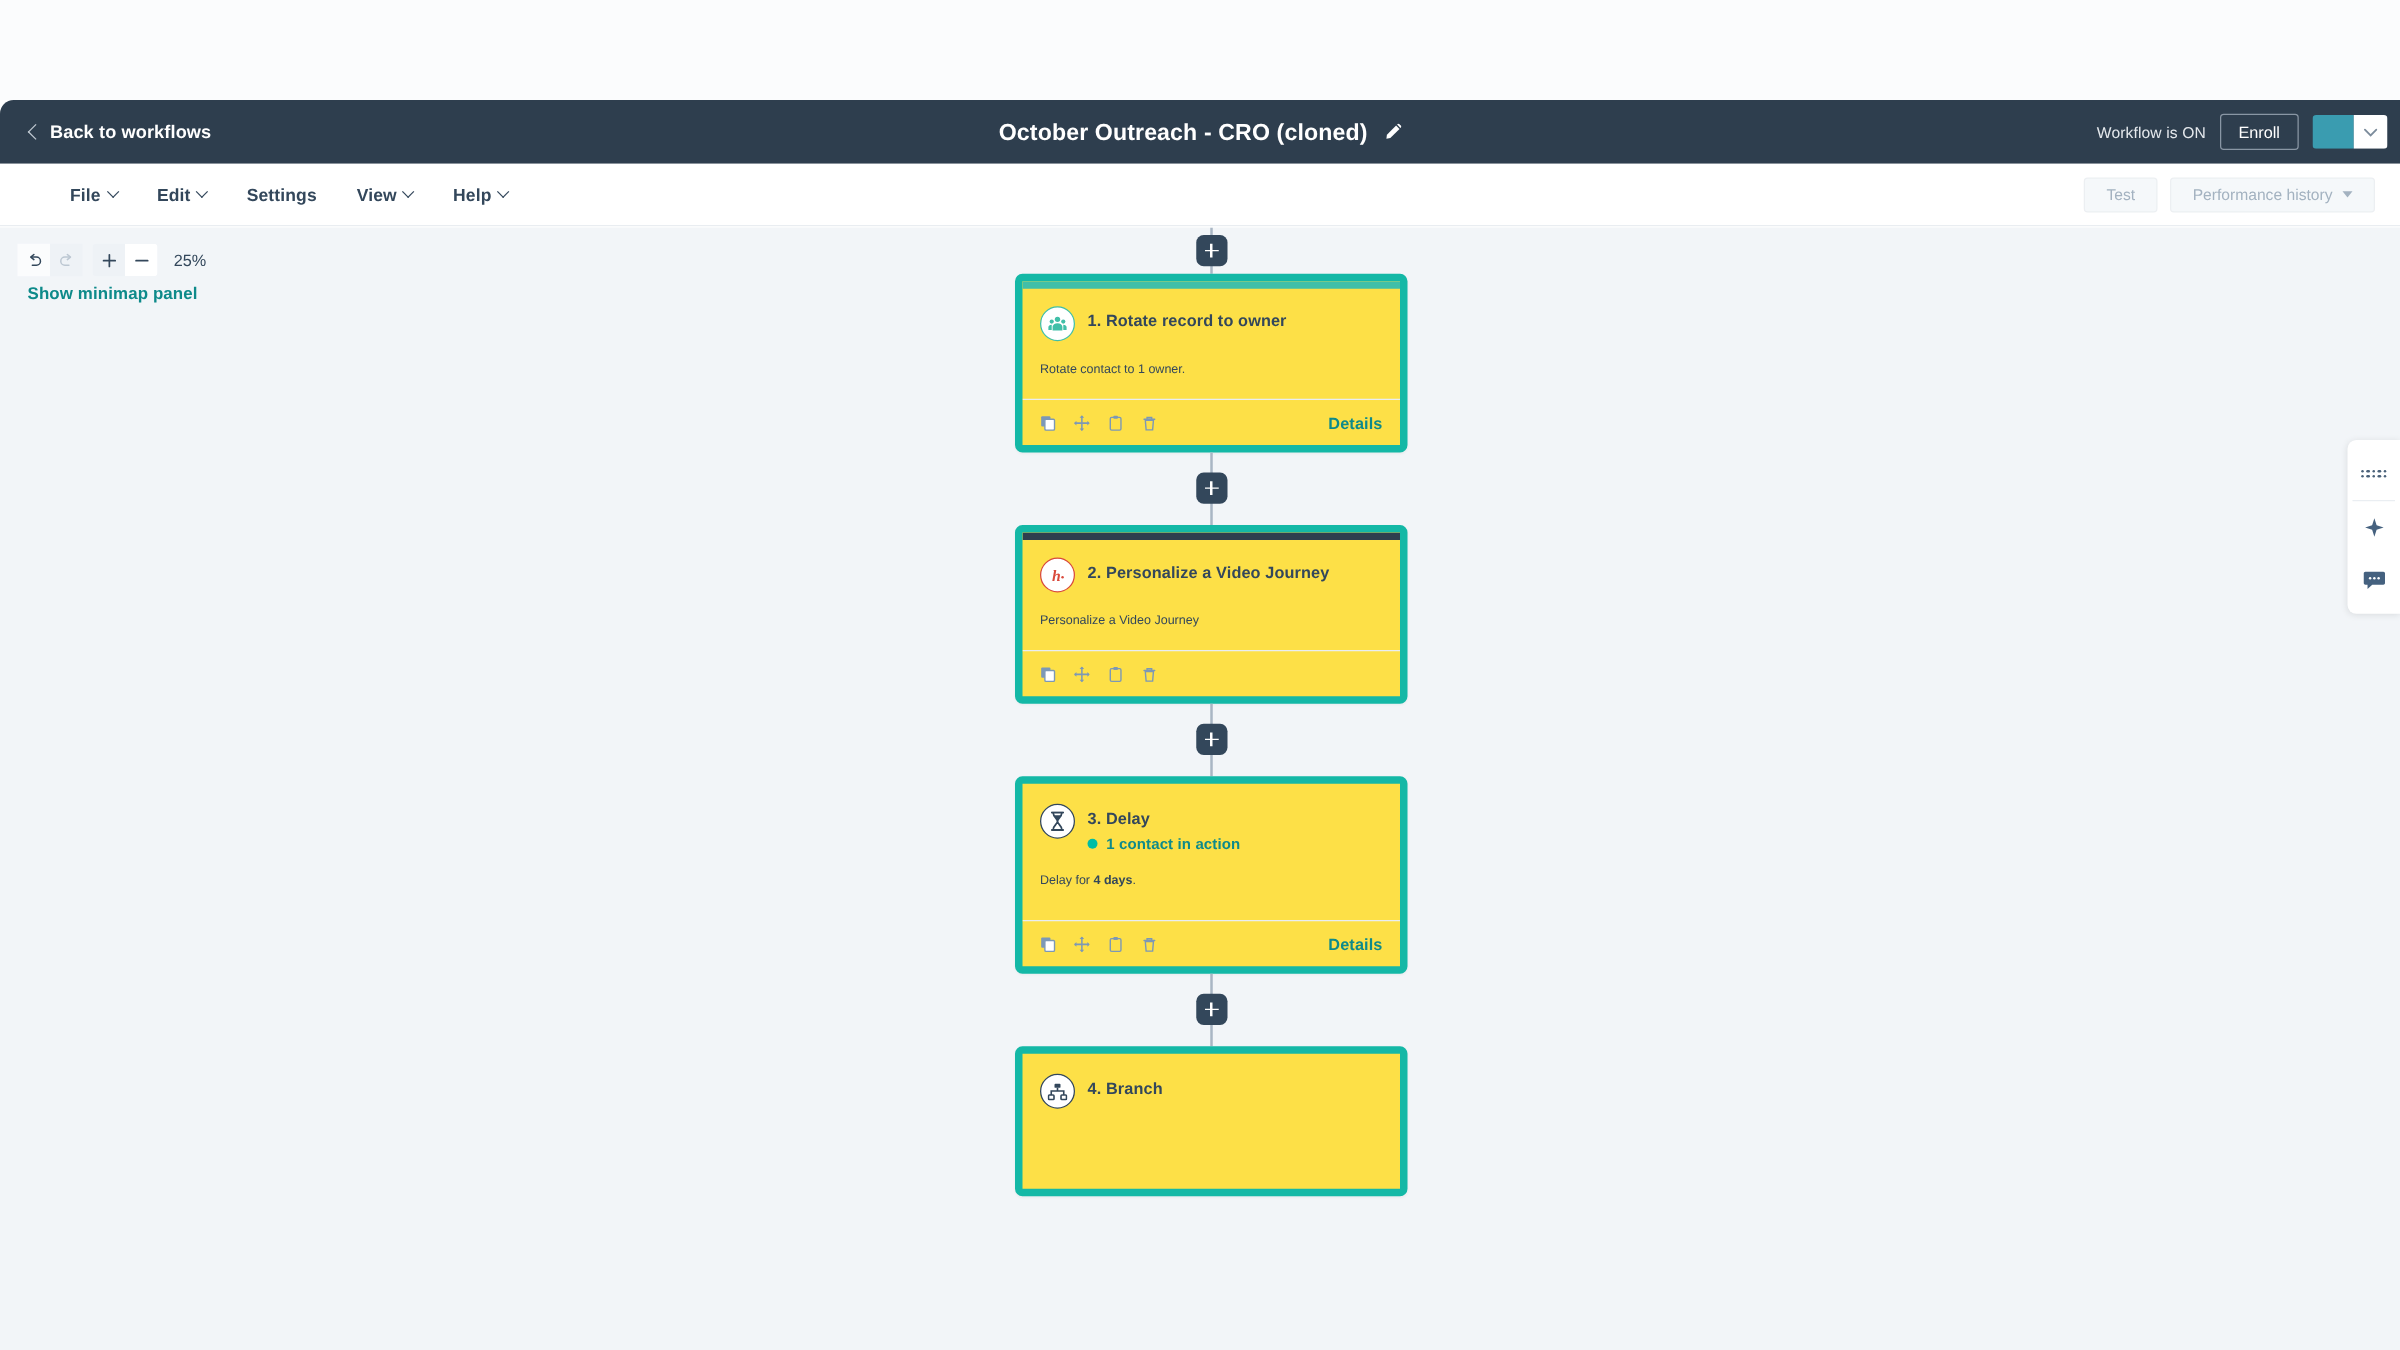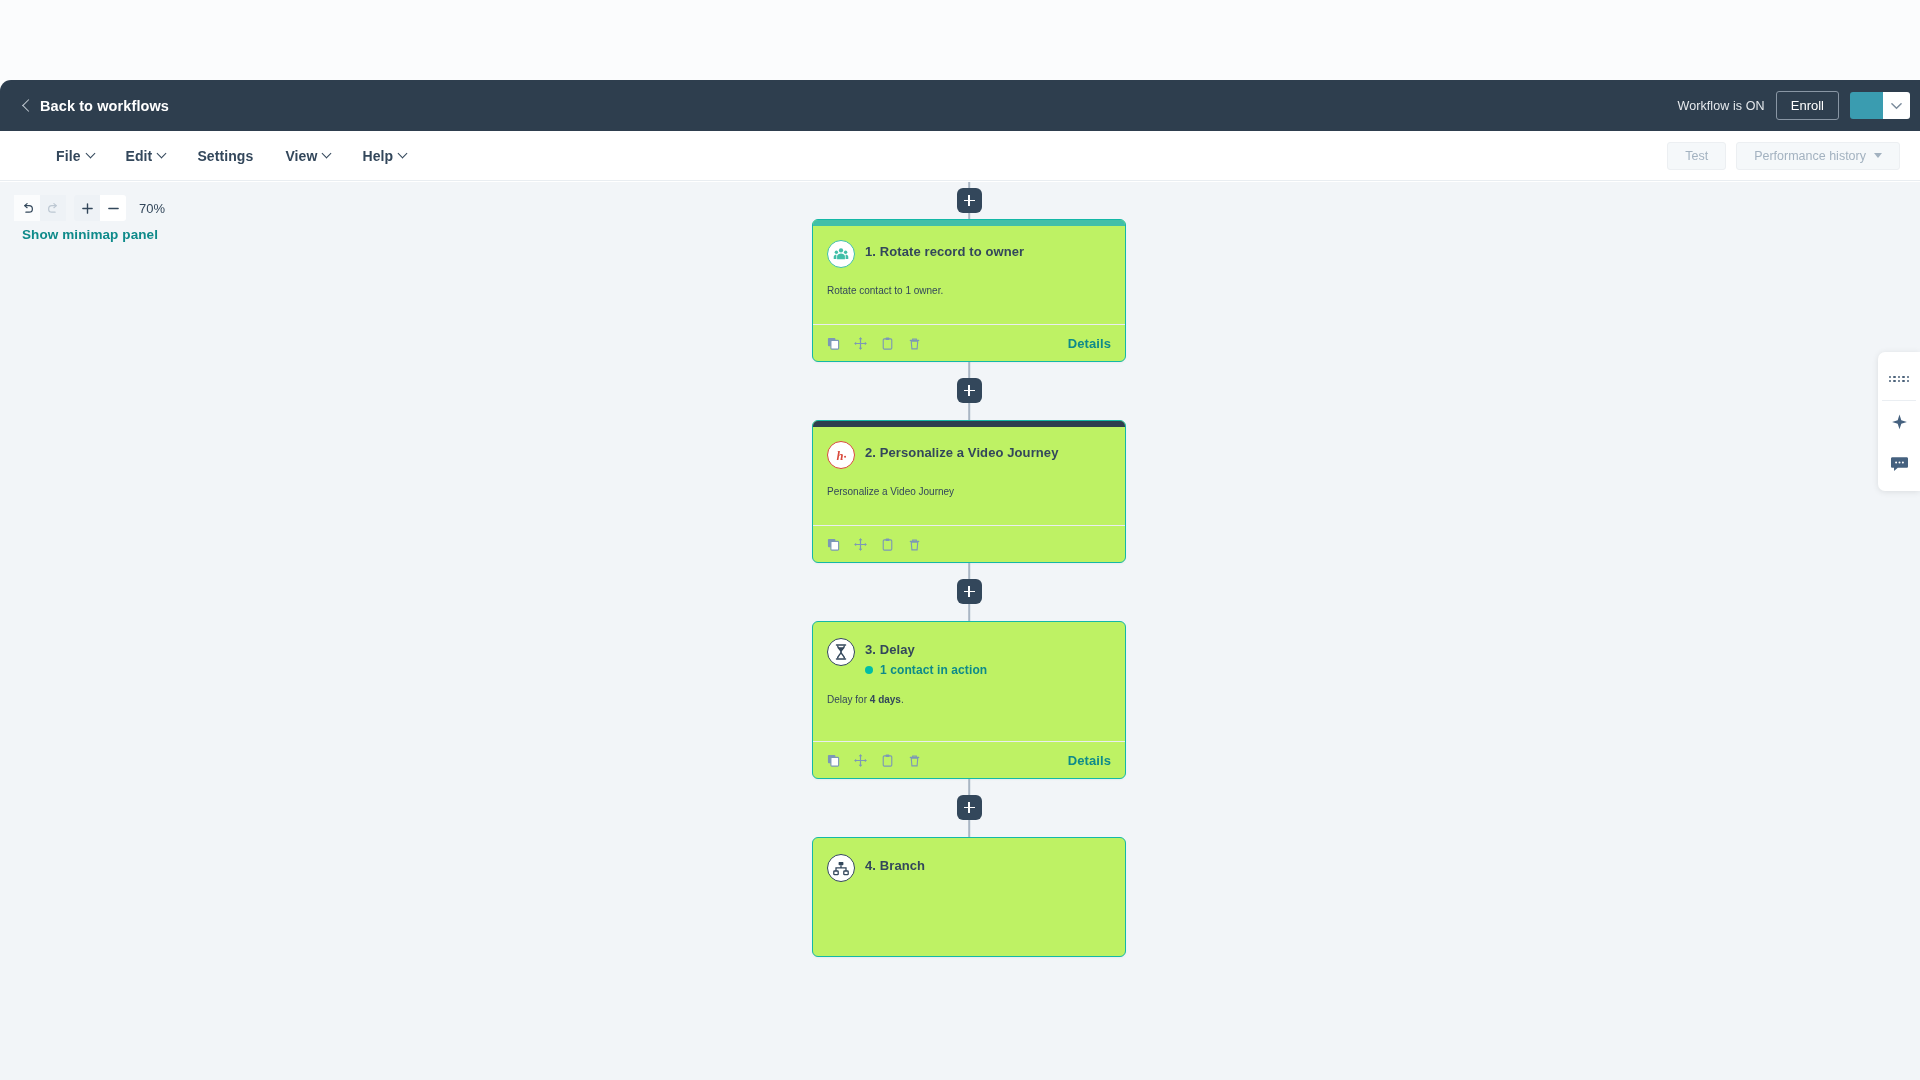--- a/index.html
+++ b/index.html
@@ -277,22 +277,22 @@
     position: absolute;
     background: #ffffff;
   }
   .plus-btn::before { width: 11px; height: 1.8px; }
   .plus-btn::after  { width: 1.8px; height: 11px; }
 
   
   .card {
     position: relative;
     width: 314px;
-    background: #bef264;
-    border: 1px solid #14b8a6;
+    background: #fde047;
+    border: 6px solid #14b8a6;
     border-radius: 6px;
     box-shadow: 0 1px 2px rgba(0,0,0,0.04);
     overflow: hidden;
   }
   .card-topbar { height: 6px; width: 100%; }
   .card-body { padding: 14px 14px 0 14px; }
   .card-head {
     display: flex;
     align-items: flex-start;
     gap: 10px;
@@ -406,20 +406,29 @@
 
   <div class="top-strip"></div>
 
   <div class="app-header">
 
     <div class="back-link">
       <span class="chev-left"></span>
       <span>Back to workflows</span>
     </div>
 
+    <div class="header-center">
+      <span class="wf-title">October Outreach - CRO (cloned)</span>
+      <span class="pencil-btn">
+        <svg width="14" height="14" viewBox="0 0 16 16">
+          <path d="M11.3 1.6l3.1 3.1-8.4 8.4-3.6.5.5-3.6z" fill="#ffffff"></path>
+          <path d="M12.2 0.7l1.2-1.2 3.1 3.1-1.2 1.2z" fill="#ffffff"></path>
+        </svg>
+      </span>
+    </div>
 
     <div class="header-right">
       <span class="wf-status">Workflow is ON</span>
       <button class="enroll-btn">Enroll</button>
       <div class="toggle-group">
         <div class="toggle-on"></div>
         <div class="toggle-caret">
           <svg width="11" height="8" viewBox="0 0 12 8">
             <path d="M1 1.5l5 5 5-5" stroke="#7c8c9c" stroke-width="1.6" fill="none" stroke-linecap="round"></path>
           </svg>
@@ -489,21 +498,21 @@
             <path d="M7 2v10M2 7h10" stroke="#33475b" stroke-width="1.5" stroke-linecap="round"></path>
           </svg>
         </div>
         <div class="zbtn">
           <svg width="13" height="13" viewBox="0 0 14 14">
             <path d="M2 7h10" stroke="#33475b" stroke-width="1.5" stroke-linecap="round"></path>
           </svg>
         </div>
       </div>
 
-      <span class="zoom-pct">70%</span>
+      <span class="zoom-pct">25%</span>
     </div>
 
     <div class="minimap-link">Show minimap panel</div>
 
     <div class="flow">
 
       <div class="connector" style="height:37px">
         <div class="conn-line"></div>
         <div class="plus-btn"></div>
       </div>

